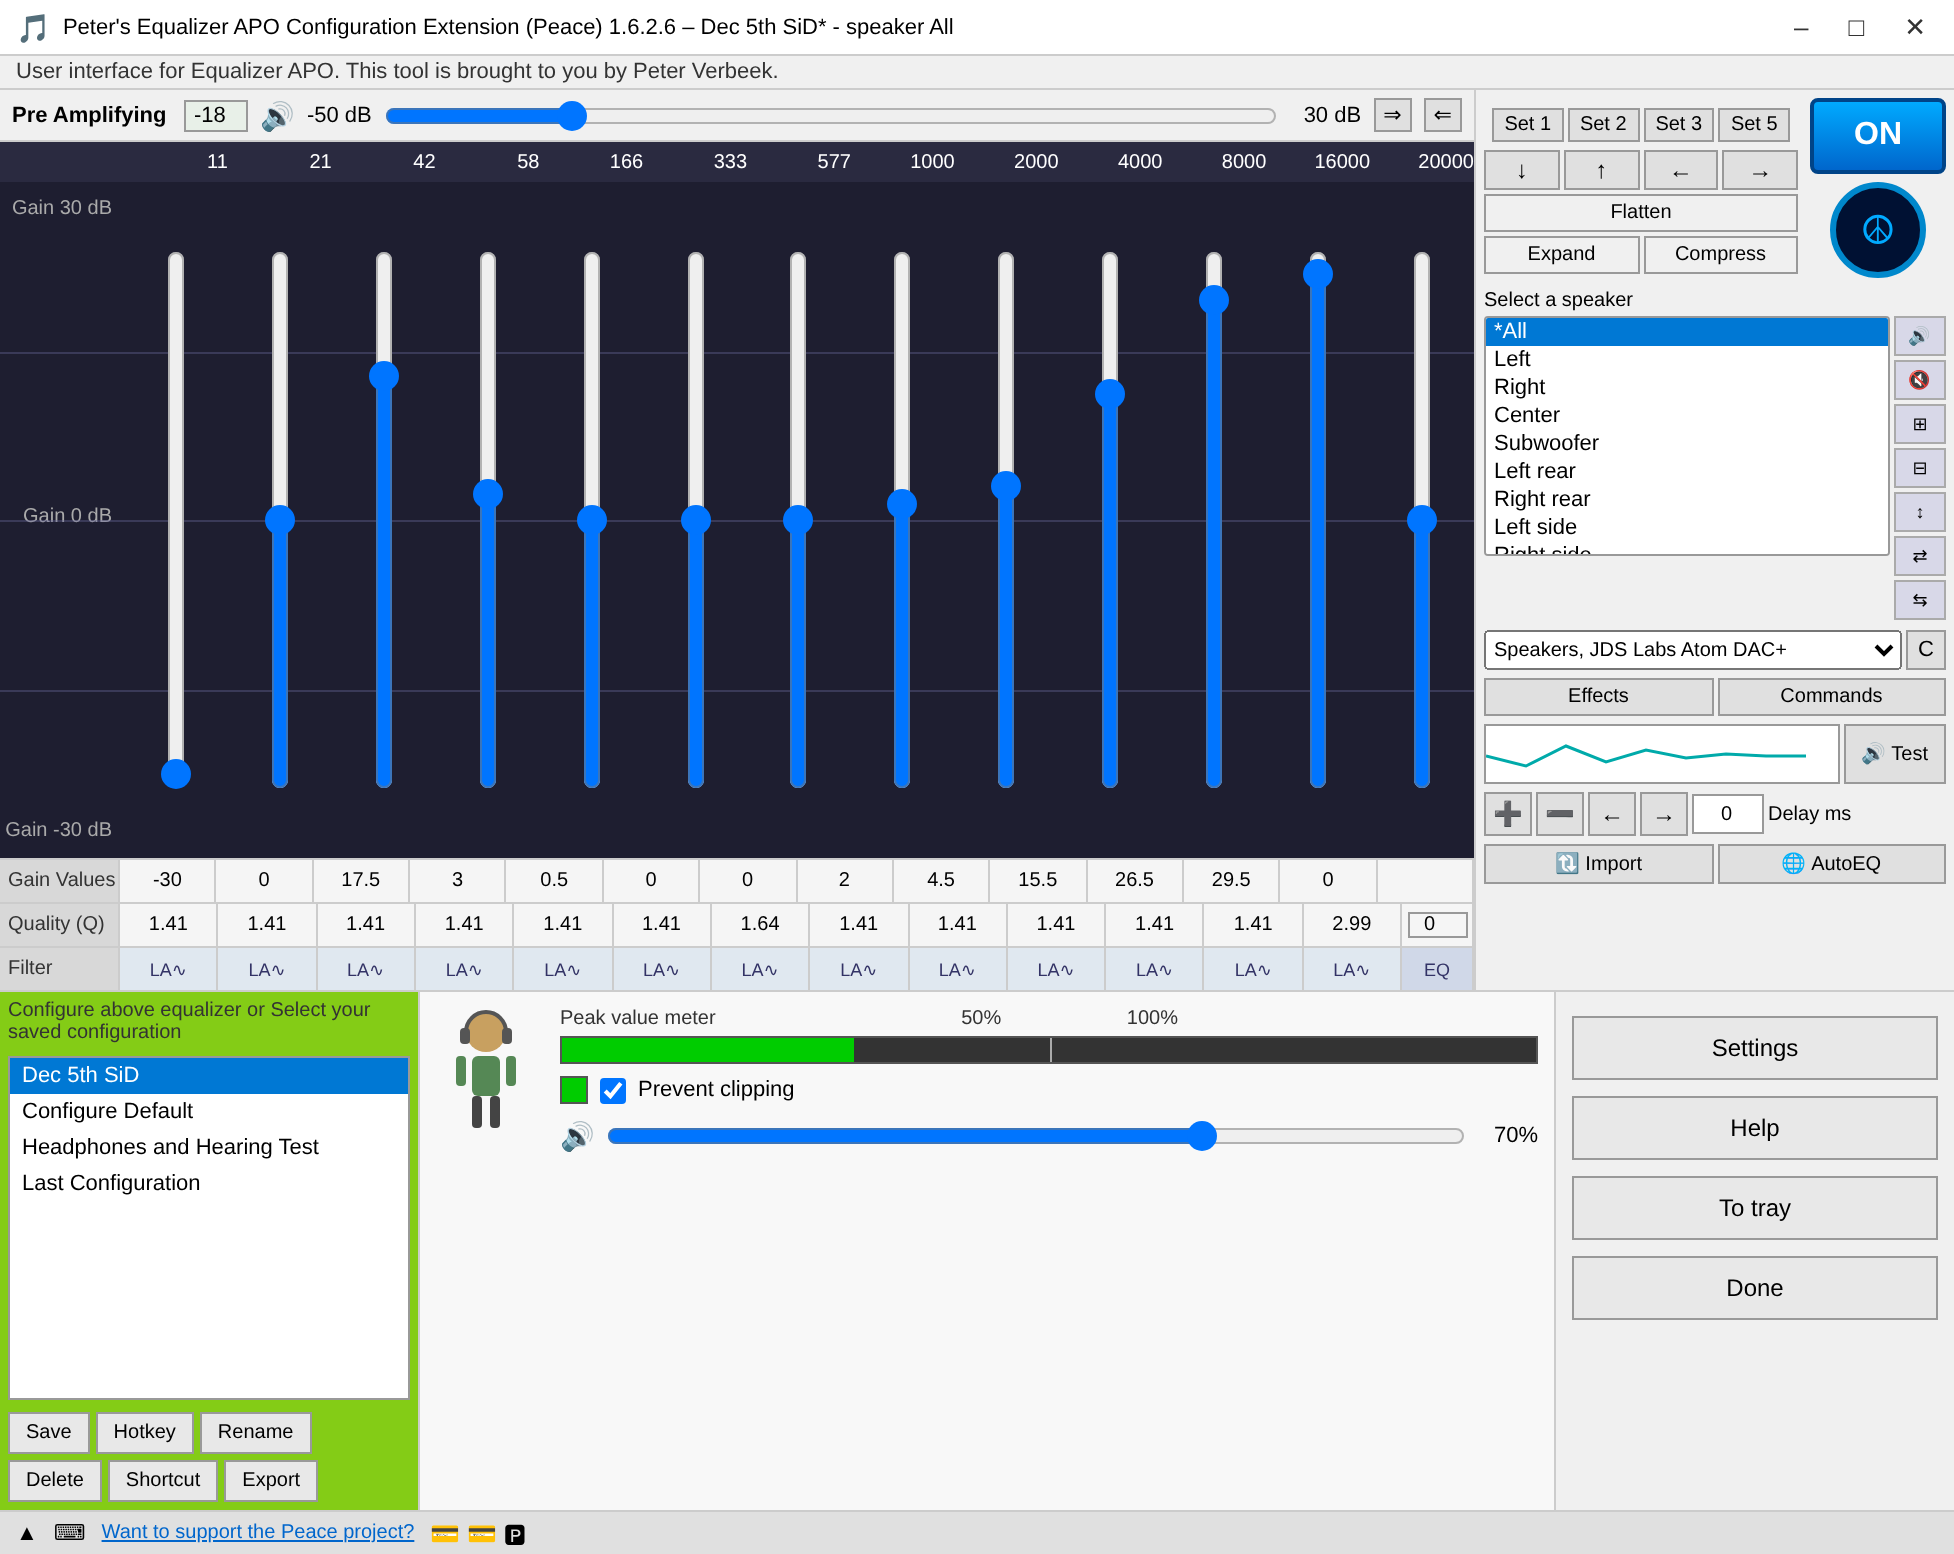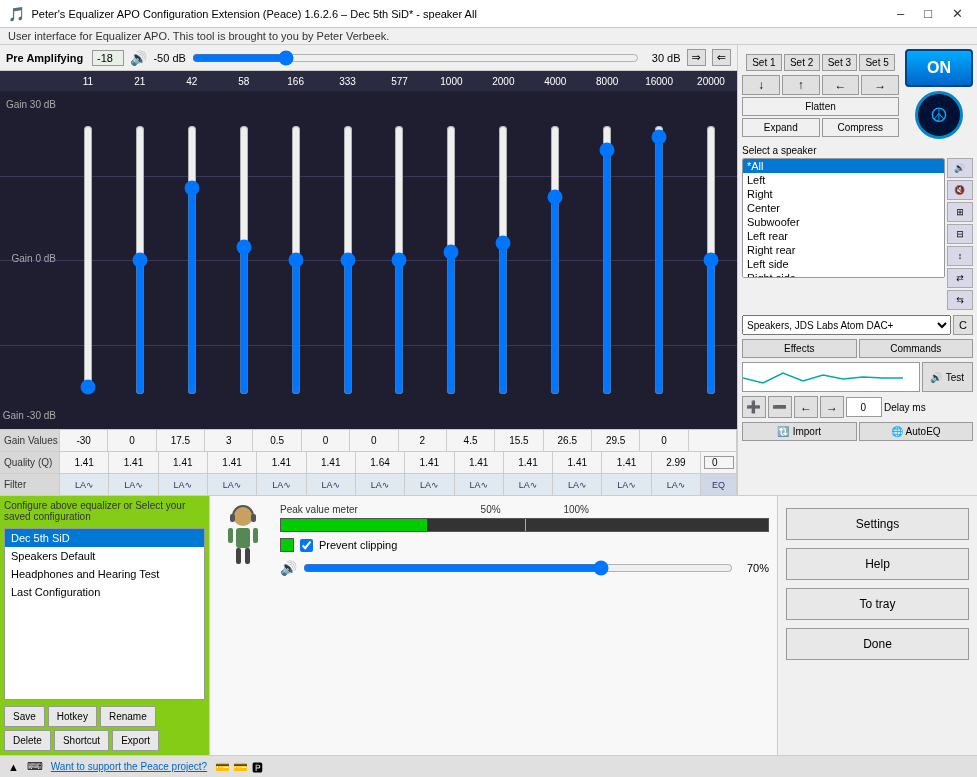--- a/index.html
+++ b/index.html
@@ -69,21 +69,21 @@
     #freq-row {
       display: flex;
       background: #3a3a4e;
       padding: 2px 0;
       height: 20px;
       align-items: center;
     }
     .freq-label {
       color: #fff;
       font-size: 10px;
-      text-align: center;
+      text-align: right;
       flex: 1;
     }
     .gain-30 { top: 5px; }
     .gain-0 { top: 145px; }
     .gain-neg30 { bottom: 5px; }
 
     
     #bottom-rows {
       background: #e8e8e8;
     }
@@ -826,21 +826,21 @@
       </div>
     </div>
   </div>
 
   <div id="bottom-section" style="display:flex;height:260px;border-top:1px solid #ccc;">
 
     <div id="config-panel" style="width:210px;background:#84cc16;border-right:1px solid #ccc;display:flex;flex-direction:column;">
       <div id="config-label" style="font-size:10px;padding:4px;color:#333;">Configure above equalizer or Select your saved configuration</div>
       <div id="config-list" style="flex:1;background:#fff;border:1px solid #999;margin:2px 4px;overflow-y:auto;">
         <div class="config-item selected">Dec 5th SiD</div>
-        <div class="config-item">Speakers Default</div>
+        <div class="config-item">Configure Default</div>
         <div class="config-item">Headphones and Hearing Test</div>
         <div class="config-item">Last Configuration</div>
       </div>
       <div id="config-buttons" style="display:flex;flex-wrap:wrap;gap:3px;padding:4px;">
         <button class="config-btn">Save</button>
         <button class="config-btn">Hotkey</button>
         <button class="config-btn">Rename</button>
         <button class="config-btn">Delete</button>
         <button class="config-btn">Shortcut</button>
         <button class="config-btn">Export</button>

